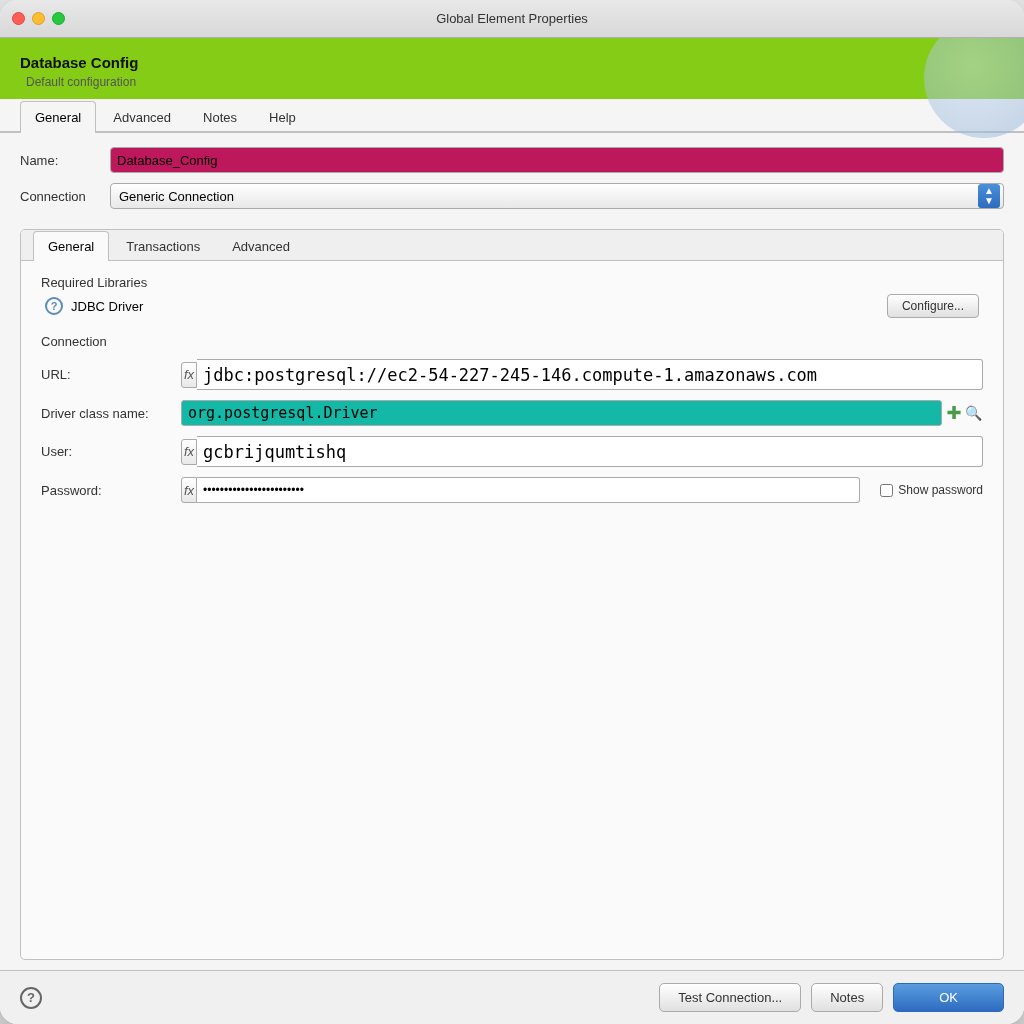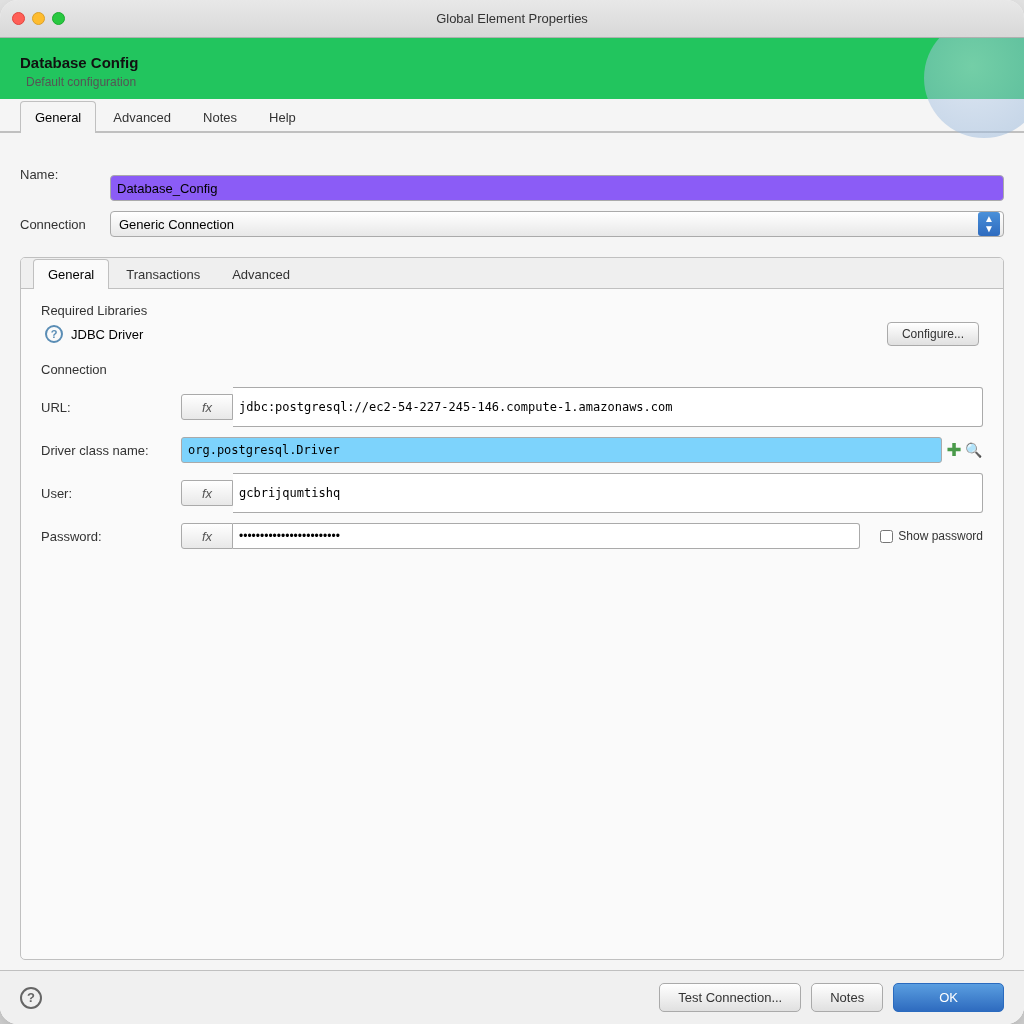--- a/index.html
+++ b/index.html
@@ -57,21 +57,21 @@
     }
     .window-body {
       flex: 1;
       display: flex;
       flex-direction: column;
       background: #f5f5f5;
       overflow: hidden;
     }
     .header-section {
       padding: 16px 20px 10px 20px;
-      background: #22c55e;
+      background: #84cc16;
       position: relative;
     }
     .db-config-title {
       font-size: 15px;
       font-weight: bold;
       color: #111;
       margin-bottom: 4px;
     }
     .db-config-subtitle {
       font-size: 12px;
@@ -131,23 +131,22 @@
       width: 90px;
       flex-shrink: 0;
     }
     .form-input {
       flex: 1;
       height: 26px;
       border: 1px solid #aaa;
       border-radius: 4px;
       padding: 2px 6px;
       font-size: 13px;
-      background: #8b5cf6;
+      background: #be185d;
       outline: none;
-      margin-top: 28px;
     }
     .form-select-wrapper {
       flex: 1;
       position: relative;
       display: flex;
       align-items: center;
     }
     .form-select {
       flex: 1;
       height: 26px;
@@ -271,53 +270,53 @@
       align-items: center;
       margin-bottom: 10px;
     }
     .conn-label {
       font-size: 13px;
       color: #333;
       width: 140px;
       flex-shrink: 0;
     }
     .fx-badge {
-      width: 52px;
+      width: 16px;
       height: 26px;
       border: 1px solid #aaa;
       border-radius: 3px 0 0 3px;
       background: linear-gradient(to bottom, #fff, #e8e8e8);
       display: flex;
       align-items: center;
       justify-content: center;
       font-style: italic;
       font-size: 13px;
       color: #555;
       flex-shrink: 0;
     }
     .conn-input {
       flex: 1;
-      height: 40px;
+      height: 31px;
       border: 1px solid #aaa;
       border-left: none;
       border-radius: 0 3px 3px 0;
       padding: 2px 6px;
-      font-size: 12px;
+      font-size: 17px;
       background: white;
       outline: none;
       font-family: monospace;
     }
     .driver-input {
       flex: 1;
       height: 26px;
       border: 1px solid #aaa;
       border-radius: 3px;
       padding: 2px 6px;
-      font-size: 12px;
-      background: #7dd3fc;
+      font-size: 15px;
+      background: #14b8a6;
       outline: none;
       font-family: monospace;
     }
     .driver-actions {
       display: flex;
       align-items: center;
       gap: 4px;
       margin-left: 4px;
     }
     .plus-btn {

